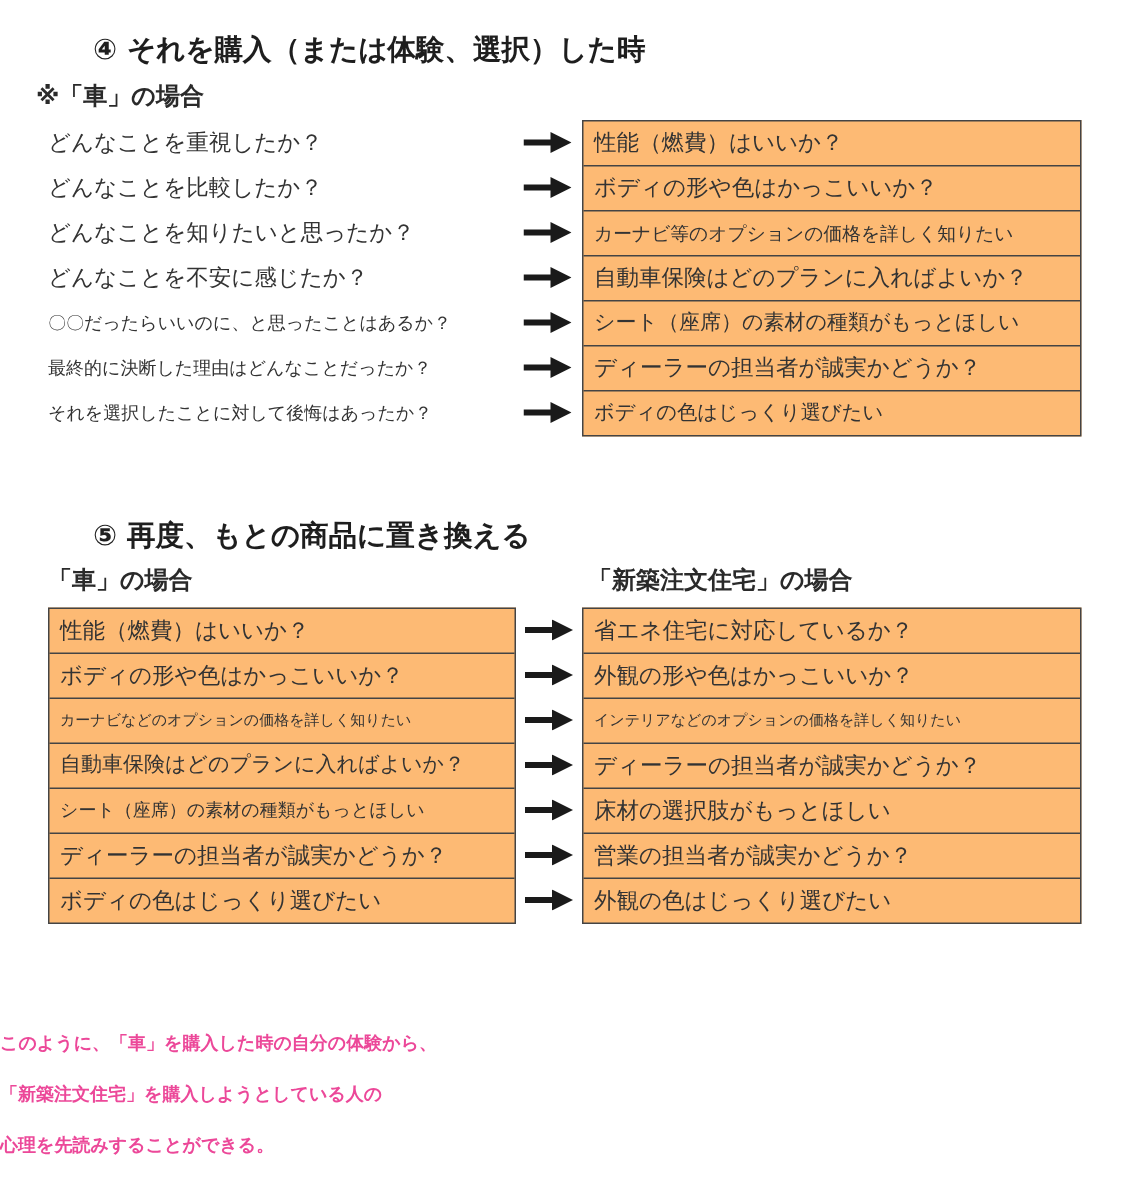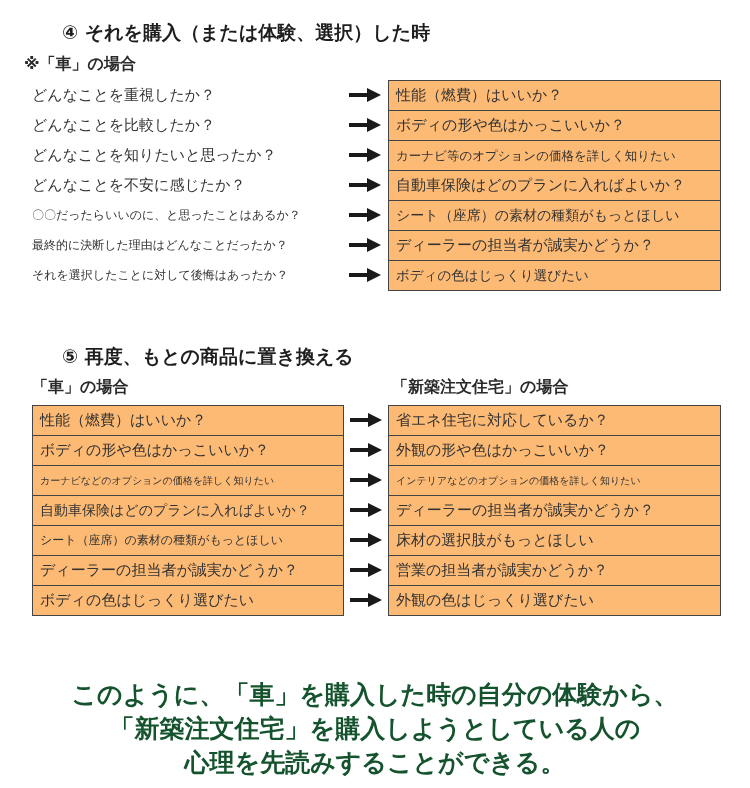--- a/index.html
+++ b/index.html
@@ -31,22 +31,22 @@
   }
   .box .cell:last-child { border-bottom: none; }
   .box .cell.small { font-size: 10px; }
   .box .cell.mid { font-size: 13.5px; }
   .arrow {
     position: absolute; width: 34px; height: 30px;
     display: flex; align-items: center; justify-content: center;
   }
   .arrow svg { width: 32px; height: 14px; }
   .summary {
-    position: absolute; left: 0; width: 750px; text-align: center;
-    font-weight: bold; font-size: 25px; color: #14532d; line-height: 34px;
+    position: absolute; left: 0; width: 750px; text-align: left;
+    font-weight: bold; font-size: 12px; color: #ec4899; line-height: 34px;
   }
 </style>
 </head>
 <body>
 
 <div class="abs heading" style="left:32px; top:20px;">④ それを購入（または体験、選択）した時</div>
 <div class="abs subheading" style="left:24px; top:54px;">※「車」の場合</div>
 
 <div class="abs" style="left:32px; top:80px; width:320px;">
   <div class="question">どんなことを重視したか？</div>

